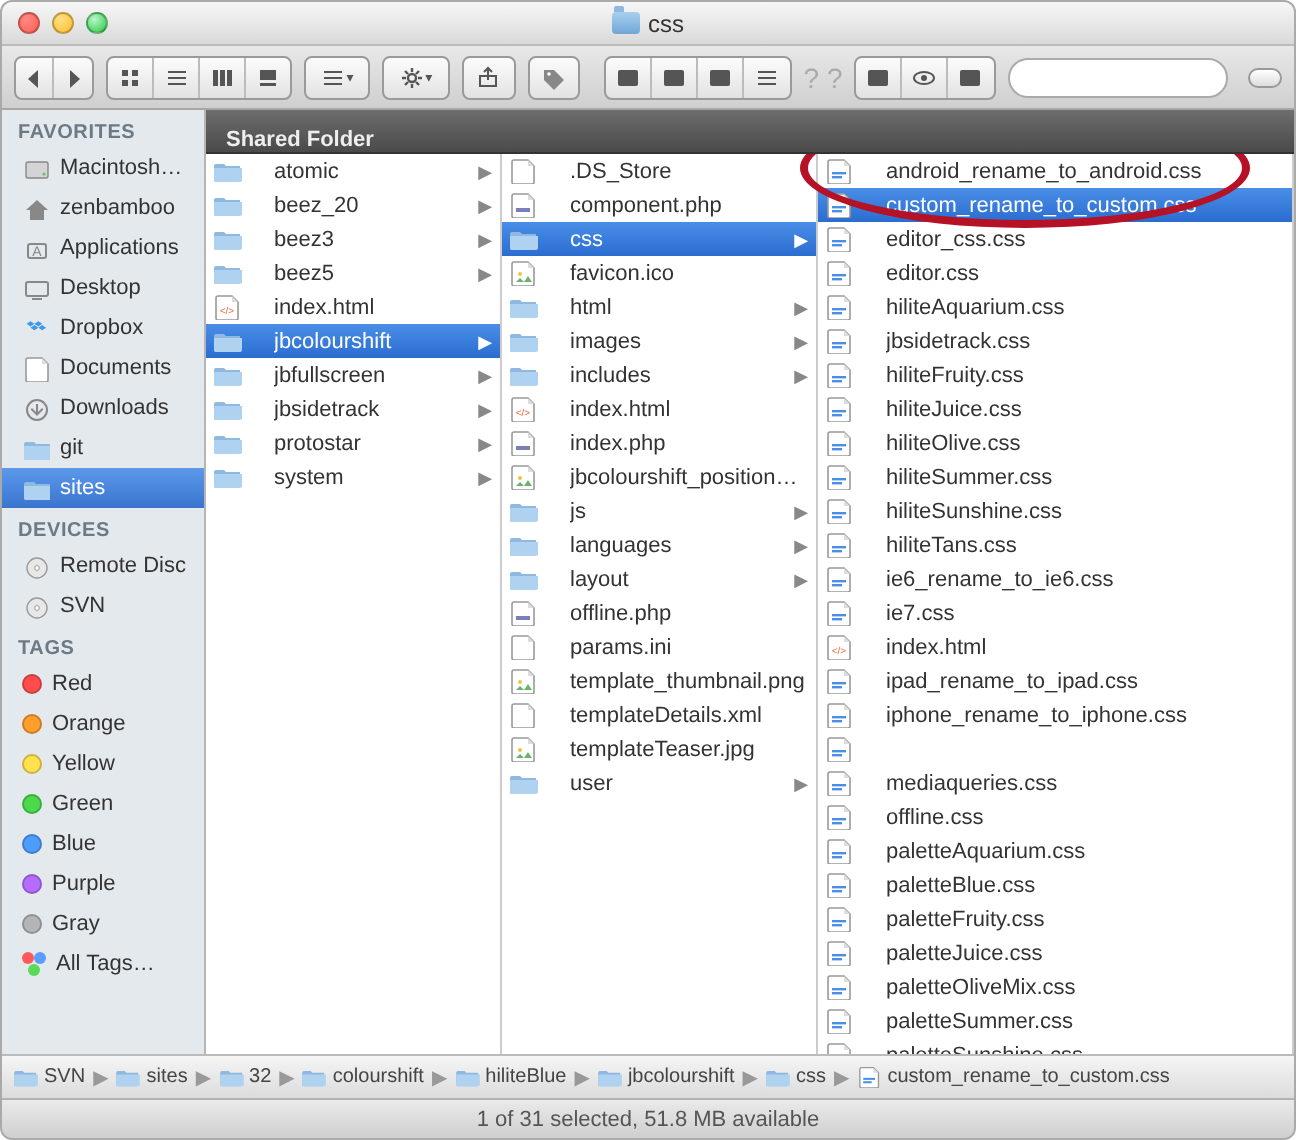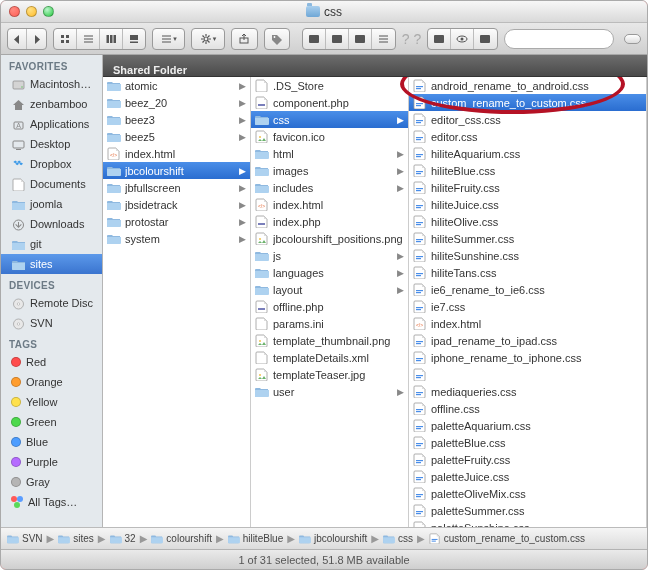--- a/index.html
+++ b/index.html
@@ -43,21 +43,21 @@
   .tag-all span { position: absolute; width: 6px; height: 6px; border-radius: 50%; }
 
   
   .columns-wrap { flex: 1; display: flex; flex-direction: column; overflow: hidden; }
   .shared-bar { height: 22px; background: linear-gradient(#6d6d6d,#4a4a4a); color: #eee; font-size: 11px; font-weight: bold; display: flex; align-items: flex-end; padding-left: 10px; border-bottom: 1px solid #333; }
   .columns { flex: 1; display: flex; overflow: hidden; position: relative; }
   .col { border-right: 1px solid #ccc; overflow-y: auto; overflow-x: hidden; }
   .col.c1 { width: 148px; }
   .col.c2 { width: 158px; }
   .col.c3 { flex: 1; }
-  .row { display: flex; align-items: center; gap: 4px; height: 17px; padding: 0 4px; font-size: 11px; white-space: nowrap; position: relative; }
+  .row { display: flex; align-items: center; gap: 16px; height: 17px; padding: 0 4px; font-size: 11px; white-space: nowrap; position: relative; }
   .row .label { flex: 1; overflow: hidden; text-overflow: ellipsis; }
   .row.selected { background: linear-gradient(#4a8ee8,#2a6dd0); color: #fff; }
   .row .chev { font-size: 9px; color: #888; }
   .row.selected .chev { color: #fff; }
   .ficon { width: 14px; height: 13px; display: inline-flex; align-items: center; justify-content: center; }
   .ficon svg { width: 14px; height: 13px; }
 
   
   .annot { position: absolute; border: 4px solid #b51225; border-radius: 50%; pointer-events: none; z-index: 50; }
 
@@ -373,28 +373,20 @@
           <span class="sb-icon">
             <svg viewBox="0 0 13 13" style="color:#7a868f">
               <use href="#i-doc"></use>
             </svg>
           </span>
           <span class="label">Documents</span>
         </div>
         <div class="sb-item">
           <span class="sb-icon">
             <svg viewBox="0 0 13 13" style="color:#7a868f">
-              <use href="#i-folder"></use>
-            </svg>
-          </span>
-          <span class="label">joomla</span>
-        </div>
-        <div class="sb-item">
-          <span class="sb-icon">
-            <svg viewBox="0 0 13 13" style="color:#7a868f">
               <use href="#i-downloads"></use>
             </svg>
           </span>
           <span class="label">Downloads</span>
         </div>
         <div class="sb-item">
           <span class="sb-icon">
             <svg viewBox="0 0 13 13" style="color:#7a868f">
               <use href="#i-folder"></use>
             </svg>
@@ -763,21 +755,21 @@
                 </svg>
               </span>
               <span class="label">hiliteAquarium.css</span>
             </div>
             <div class="row">
               <span class="ficon">
                 <svg viewBox="0 0 14 13">
                   <use href="#i-css"></use>
                 </svg>
               </span>
-              <span class="label">hiliteBlue.css</span>
+              <span class="label">jbsidetrack.css</span>
             </div>
             <div class="row">
               <span class="ficon">
                 <svg viewBox="0 0 14 13">
                   <use href="#i-css"></use>
                 </svg>
               </span>
               <span class="label">hiliteFruity.css</span>
             </div>
             <div class="row">

